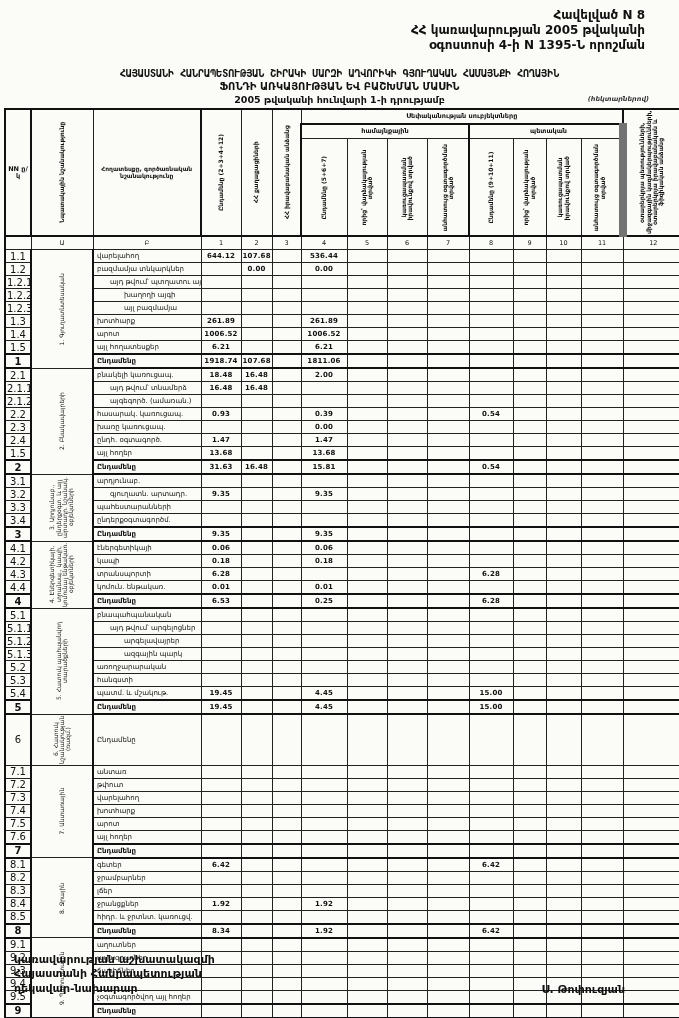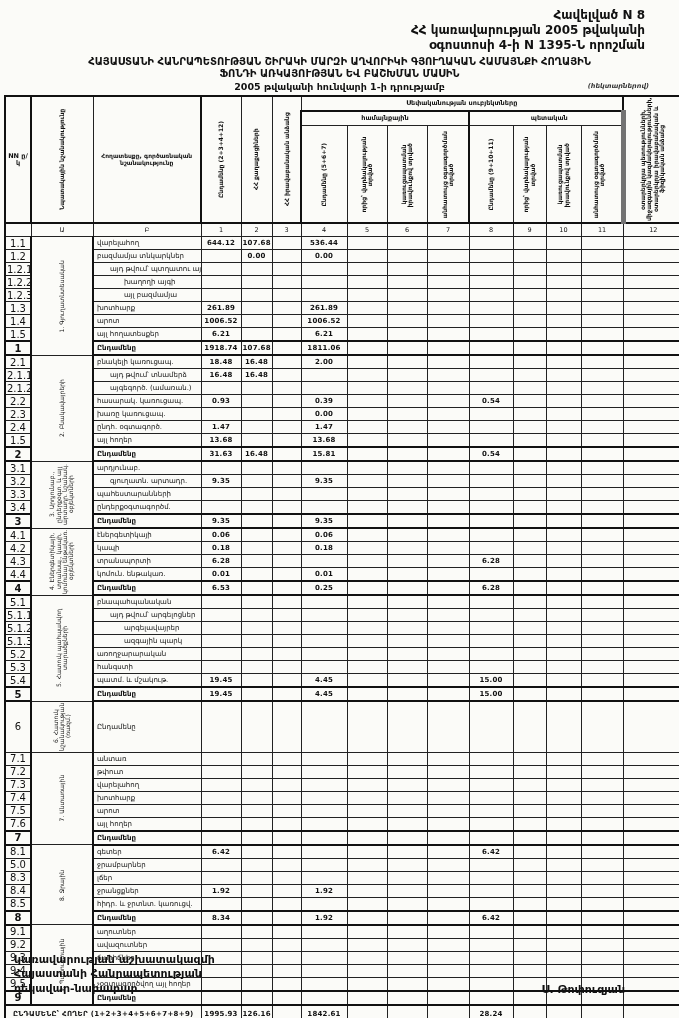--- a/index.html
+++ b/index.html
@@ -3,29 +3,29 @@
 <meta charset="utf-8">
 <style>
   html,body{margin:0;padding:0;background:#e8e8e4;}
   .page{
     width:679px;height:1018px;margin:0 auto;background:#fbfbf8;color:#111;
     font-family:"DejaVu Sans",sans-serif;position:relative;overflow:hidden;
     box-sizing:border-box;padding:6px 4px;
   }
   .appendix{ text-align:right; padding-right:30px; font-size:12px; font-weight:700; line-height:1.25; margin-top:2px;}
   .title1{ text-align:center; font-size:13px; font-weight:700; letter-spacing:4px; margin-top:6px;}
-  .title2{ text-align:center; font-size:10px; font-weight:700; margin-top:3px;}
+  .title2{ text-align:center; font-size:10px; font-weight:700; margin-top:15px;font-family:Liberation Mono, monospace;}
   .title3{ text-align:center; font-size:10px; font-weight:700; margin-top:1px;}
   .t4row{ position:relative; text-align:center; font-size:9.5px; margin-top:2px; margin-bottom:3px;font-weight:bold;}
   .unit-note{ position:absolute; right:26px; top:1px; font-size:6.5px; font-style:italic; color:#333;}
   table{ border-collapse:collapse; table-layout:fixed; width:671px; margin:0 auto;}
   td,th{ border:1px solid #222; padding:0 1px; overflow:hidden; white-space:nowrap; font-weight:400;}
   thead th{ font-size:6px; line-height:1.05; white-space:normal; font-weight:700;}
   .bt{ border-top:2px solid #111;} .bb{ border-bottom:2px solid #111;}
-  .bl{ border-left:2px solid #111;} .br{ border-right:5px solid #737373;padding-left:9px;}
+  .bl{ border-left:2px solid #111;} .br{ border-right:8px solid #737373;padding-left:9px;}
   table{ border:2px solid #111;}
   .vert{
     writing-mode:vertical-rl; transform:rotate(180deg);
     text-align:center; vertical-align:middle; white-space:normal;
     font-size:6px; line-height:1.05;
   }
   th.vert{ height:86px;}
   .band{ font-size:6.5px; text-align:center; height:13px;}
   .letters td{ text-align:center; font-size:6.5px; height:12px; padding:0;}
   tbody td{ font-size:7px; height:12px;}
@@ -830,21 +830,21 @@
           <td class="num"></td>
           <td class="num"></td>
           <td class="num"></td>
           <td class="num">6.42</td>
           <td class="num"></td>
           <td class="num"></td>
           <td class="num"></td>
           <td class="num"></td>
         </tr>
         <tr>
-          <td class="no">5.0</td>
+          <td class="no">8.2</td>
           <td class="name">ջրամբարներ</td>
           <td class="num"></td>
           <td class="num"></td>
           <td class="num"></td>
           <td class="num"></td>
           <td class="num"></td>
           <td class="num"></td>
           <td class="num"></td>
           <td class="num"></td>
           <td class="num"></td>

